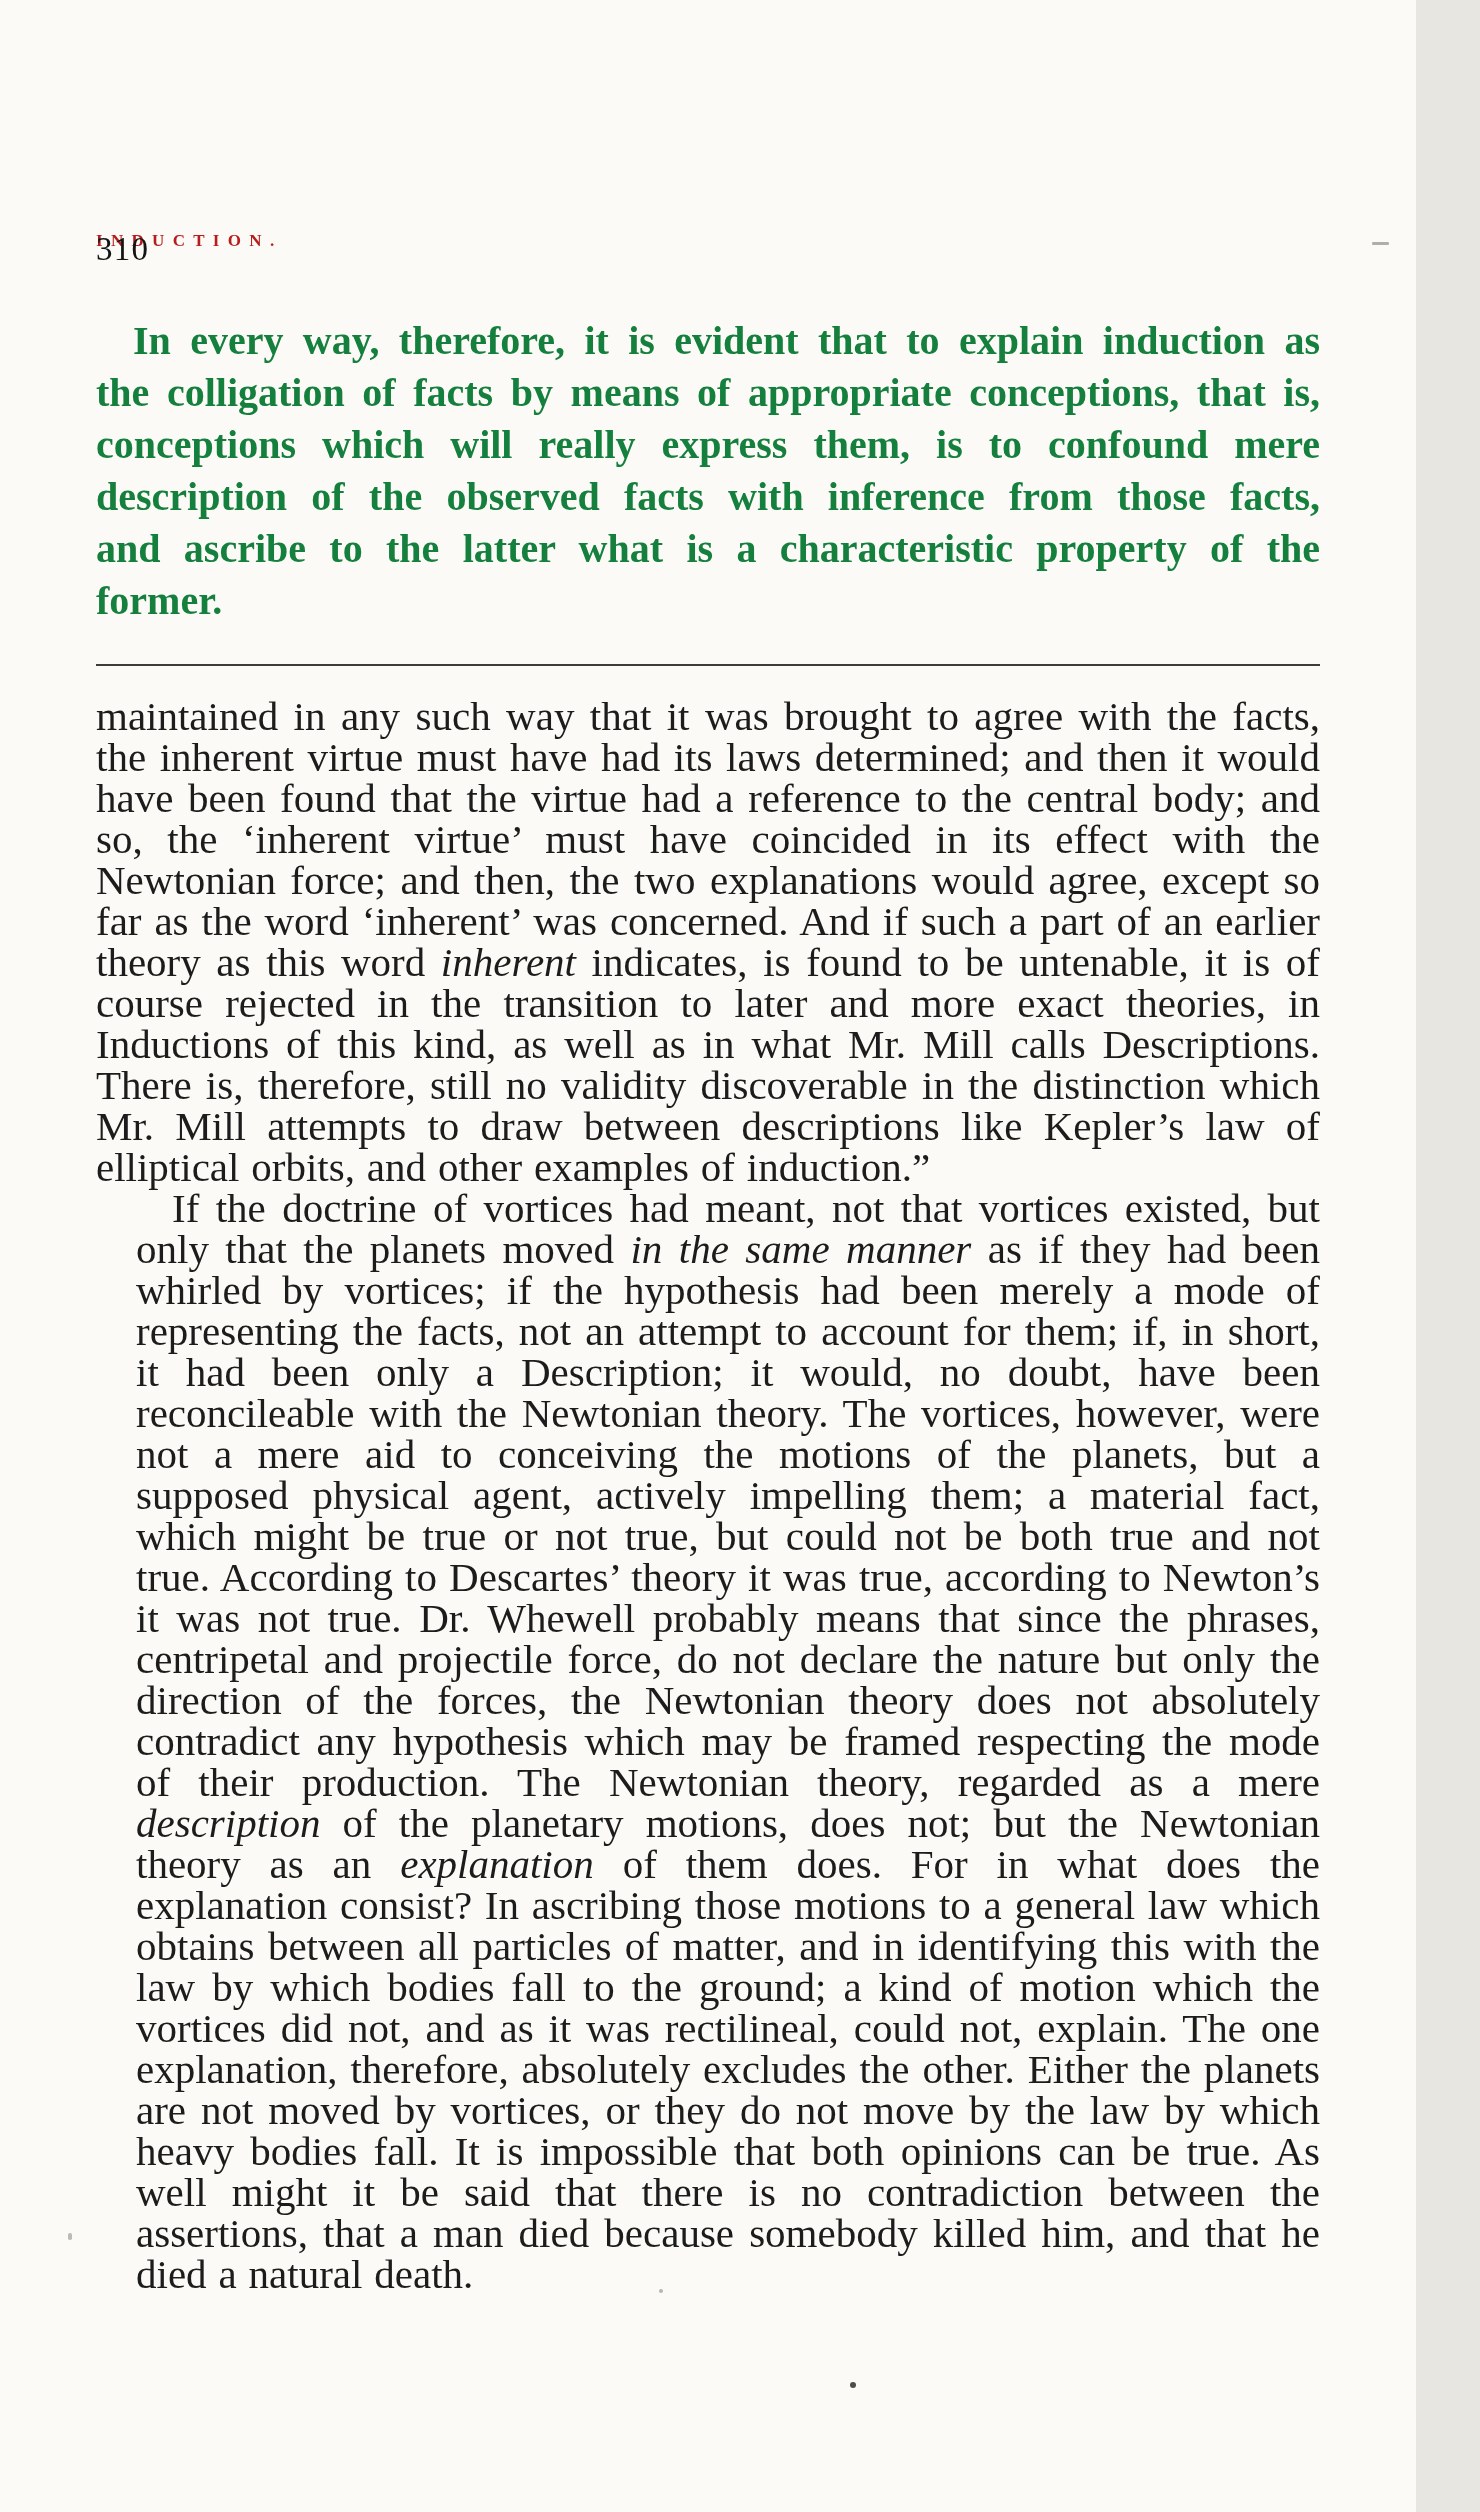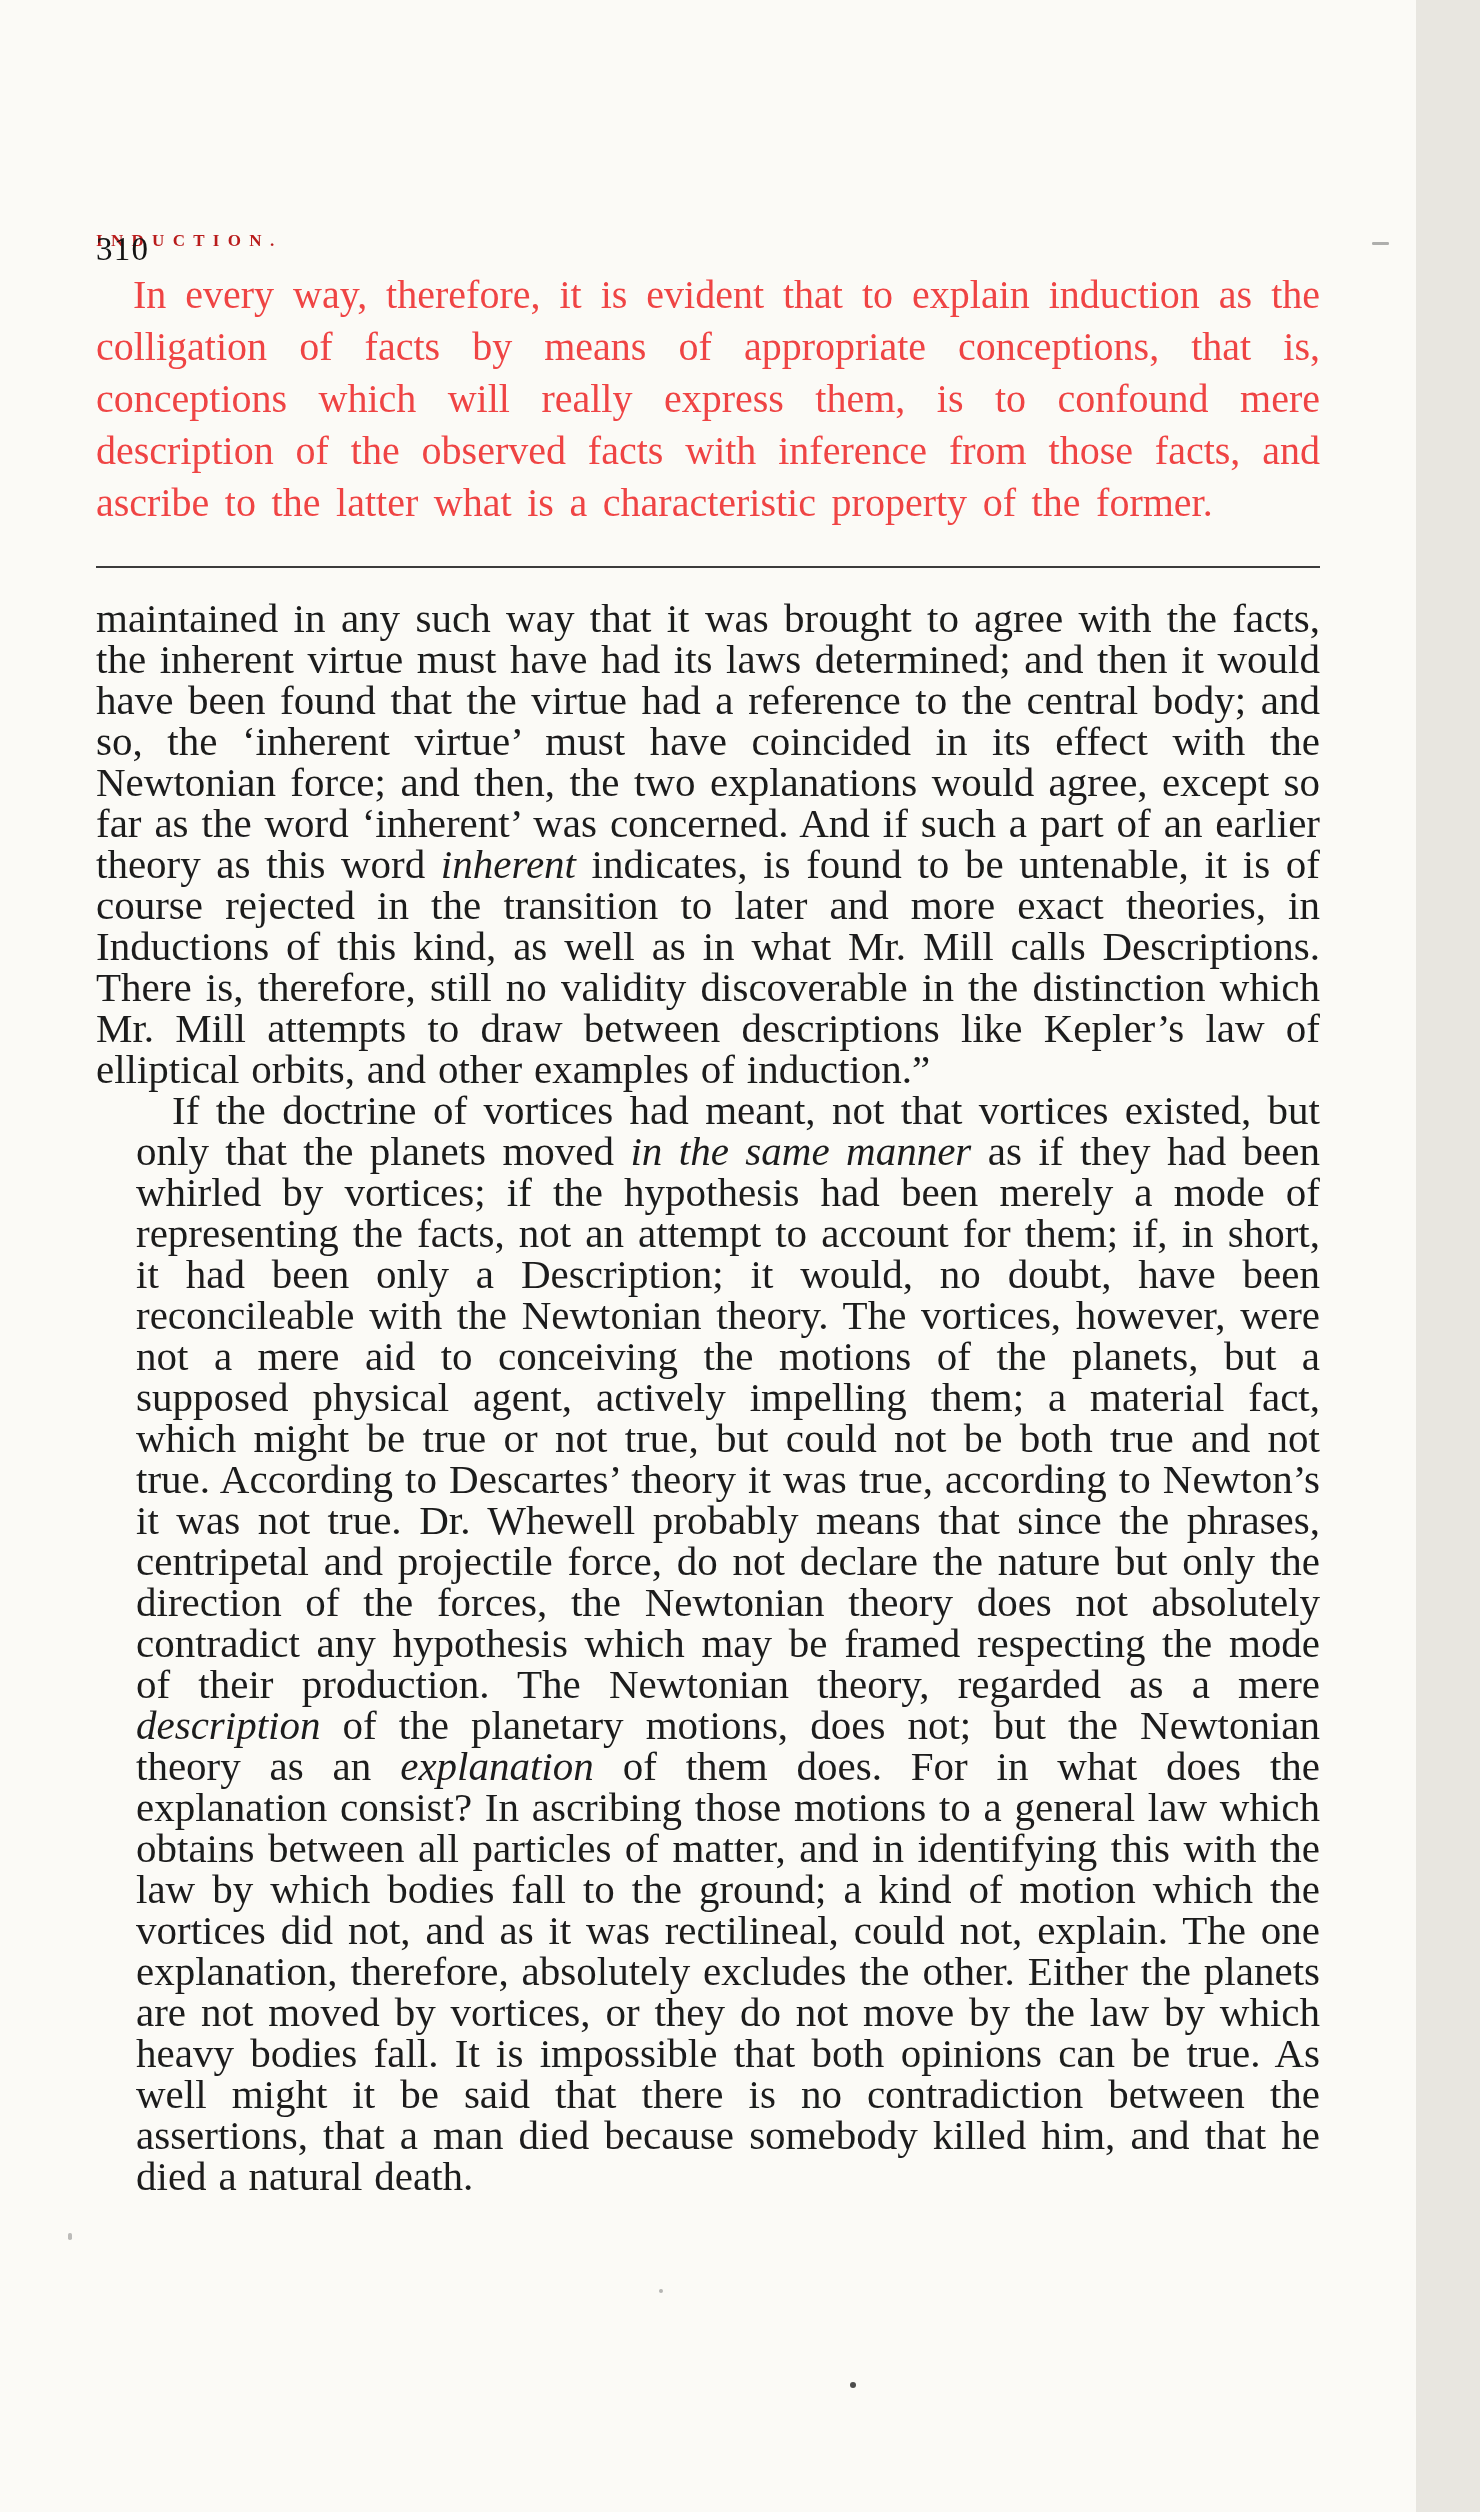--- a/index.html
+++ b/index.html
@@ -38,26 +38,28 @@
   .head-title {
     text-align: left;
     font-size: 17px;
     font-weight: 700;
     letter-spacing: 8.3px;
     color: #b91c1c;
   }
 
   
   .main-paragraph {
+    margin-top: 46px;
     font-size: 40px;
     line-height: 52px;
     text-align: justify;
     text-indent: 37px;
     word-spacing: 0.14em;
-    color: #ef4444;
+    color: #15803d;
+    font-weight: bold;
   }
 
   
   .rule {
     margin-top: 37px;
     border: none;
     border-top: 2.4px solid #3c3c3c;
     width: 100%;
   }
 

